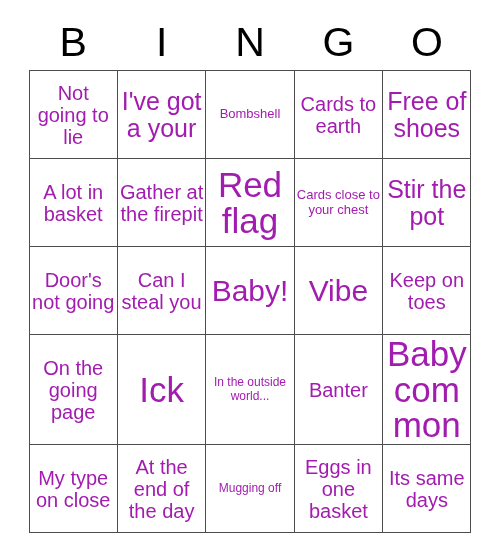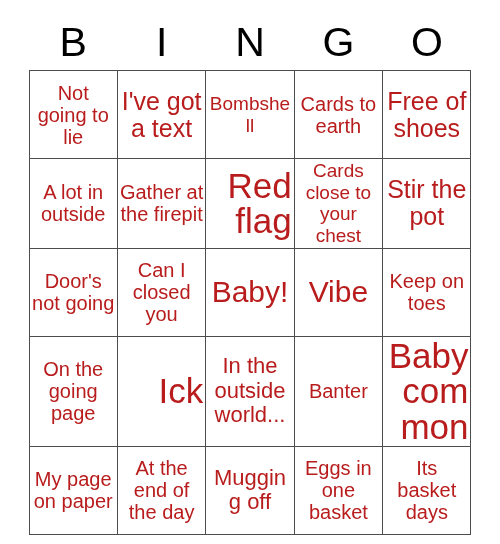--- a/index.html
+++ b/index.html
@@ -55,29 +55,29 @@
     vertical-align: middle;
     padding: 1px 2px;
     box-sizing: border-box;
     overflow: hidden;
   }
   .cell-text {
     display: block;
     width: 100%;
     line-height: 1.08;
     word-wrap: break-word;
-    color: #b91c1c;
+    color: #a21caf;
   }
   
-  .fs-xs  { font-size: 19px; line-height: 1.14; }
-  .fs-sm  { font-size: 22px; line-height: 1.12; }
+  .fs-xs  { font-size: 13px; line-height: 1.14; }
+  .fs-sm  { font-size: 12px; line-height: 1.12; }
   .fs-md  { font-size: 20px; line-height: 1.10; }
   .fs-lg  { font-size: 25px; line-height: 1.08; }
   .fs-xl  { font-size: 30px; line-height: 1.06; }
-  .fs-xxl { font-size: 35px; line-height: 1.02; text-align: right; }
+  .fs-xxl { font-size: 35px; line-height: 1.02; }
 </style>
 </head>
 <body>
 
 <div id="bingo-card">
 
   <div id="header-row">
     <div class="header-letter">B</div>
     <div class="header-letter">I</div>
     <div class="header-letter">N</div>
@@ -85,55 +85,55 @@
     <div class="header-letter">O</div>
   </div>
 
   <table id="grid">
     <tbody>
       <tr>
         <td>
             <span class="cell-text fs-md">Not going to lie</span>
           </td>
         <td>
-            <span class="cell-text fs-lg">I've got a text</span>
+            <span class="cell-text fs-lg">I've got a your</span>
           </td>
         <td>
             <span class="cell-text fs-xs">Bombshell</span>
           </td>
         <td>
             <span class="cell-text fs-md">Cards to earth</span>
           </td>
         <td>
             <span class="cell-text fs-lg">Free of shoes</span>
           </td>
       </tr>
       <tr>
         <td>
-            <span class="cell-text fs-md">A lot in outside</span>
+            <span class="cell-text fs-md">A lot in basket</span>
           </td>
         <td>
             <span class="cell-text fs-md">Gather at the firepit</span>
           </td>
         <td>
             <span class="cell-text fs-xxl">Red flag</span>
           </td>
         <td>
             <span class="cell-text fs-xs">Cards close to your chest</span>
           </td>
         <td>
             <span class="cell-text fs-lg">Stir the pot</span>
           </td>
       </tr>
       <tr>
         <td>
             <span class="cell-text fs-md">Door's not going</span>
           </td>
         <td>
-            <span class="cell-text fs-md">Can I closed you</span>
+            <span class="cell-text fs-md">Can I steal you</span>
           </td>
         <td>
             <span class="cell-text fs-xl">Baby!</span>
           </td>
         <td>
             <span class="cell-text fs-xl">Vibe</span>
           </td>
         <td>
             <span class="cell-text fs-md">Keep on toes</span>
           </td>
@@ -150,31 +150,31 @@
           </td>
         <td>
             <span class="cell-text fs-md">Banter</span>
           </td>
         <td>
             <span class="cell-text fs-xxl">Baby common</span>
           </td>
       </tr>
       <tr>
         <td>
-            <span class="cell-text fs-md">My page on paper</span>
+            <span class="cell-text fs-md">My type on close</span>
           </td>
         <td>
             <span class="cell-text fs-md">At the end of the day</span>
           </td>
         <td>
             <span class="cell-text fs-sm">Mugging off</span>
           </td>
         <td>
             <span class="cell-text fs-md">Eggs in one basket</span>
           </td>
         <td>
-            <span class="cell-text fs-md">Its basket days</span>
+            <span class="cell-text fs-md">Its same days</span>
           </td>
       </tr>
     </tbody>
   </table>
 
 </div>
 
 </body></html>

